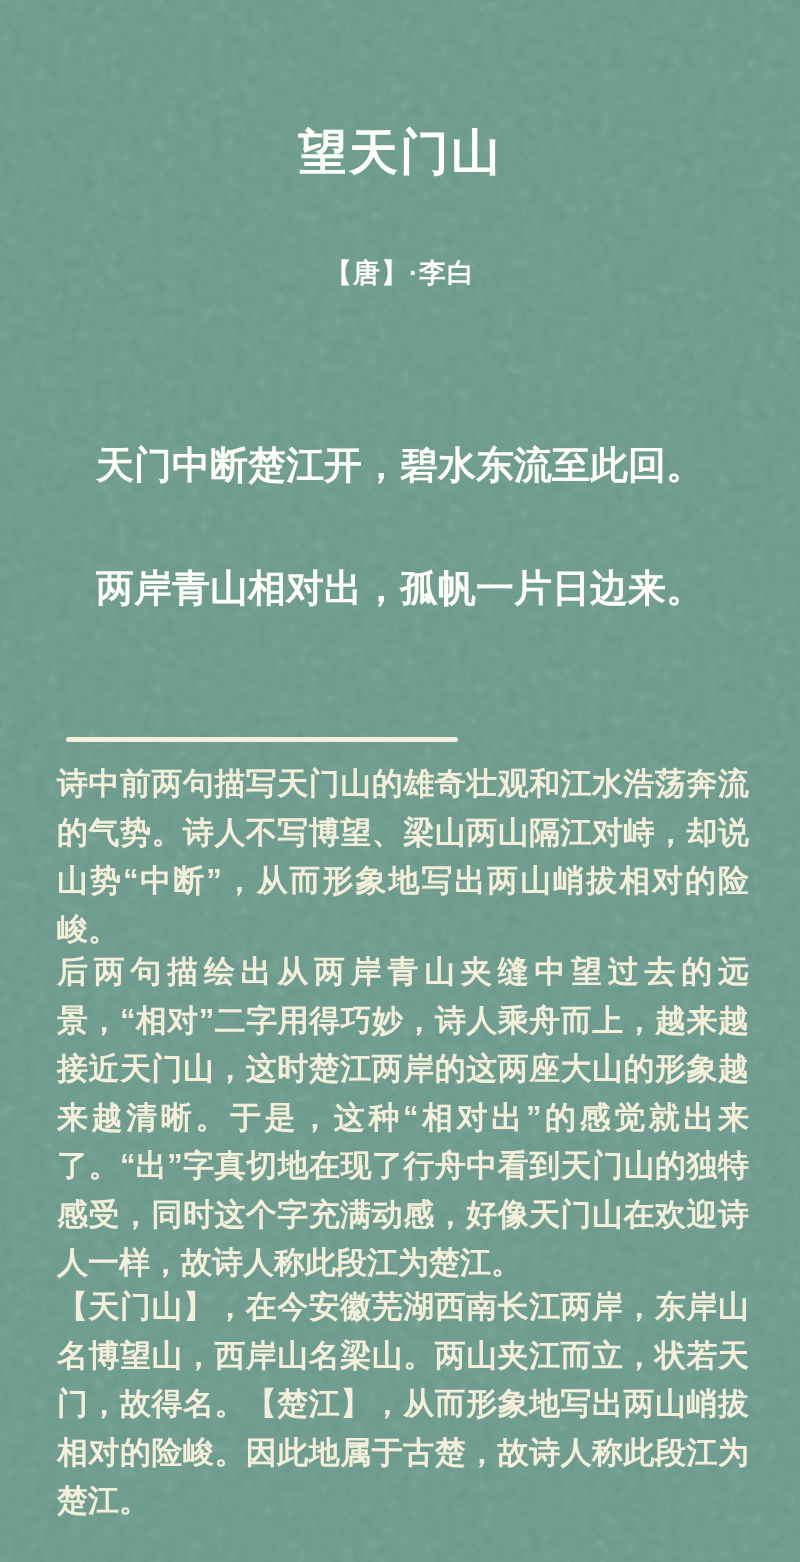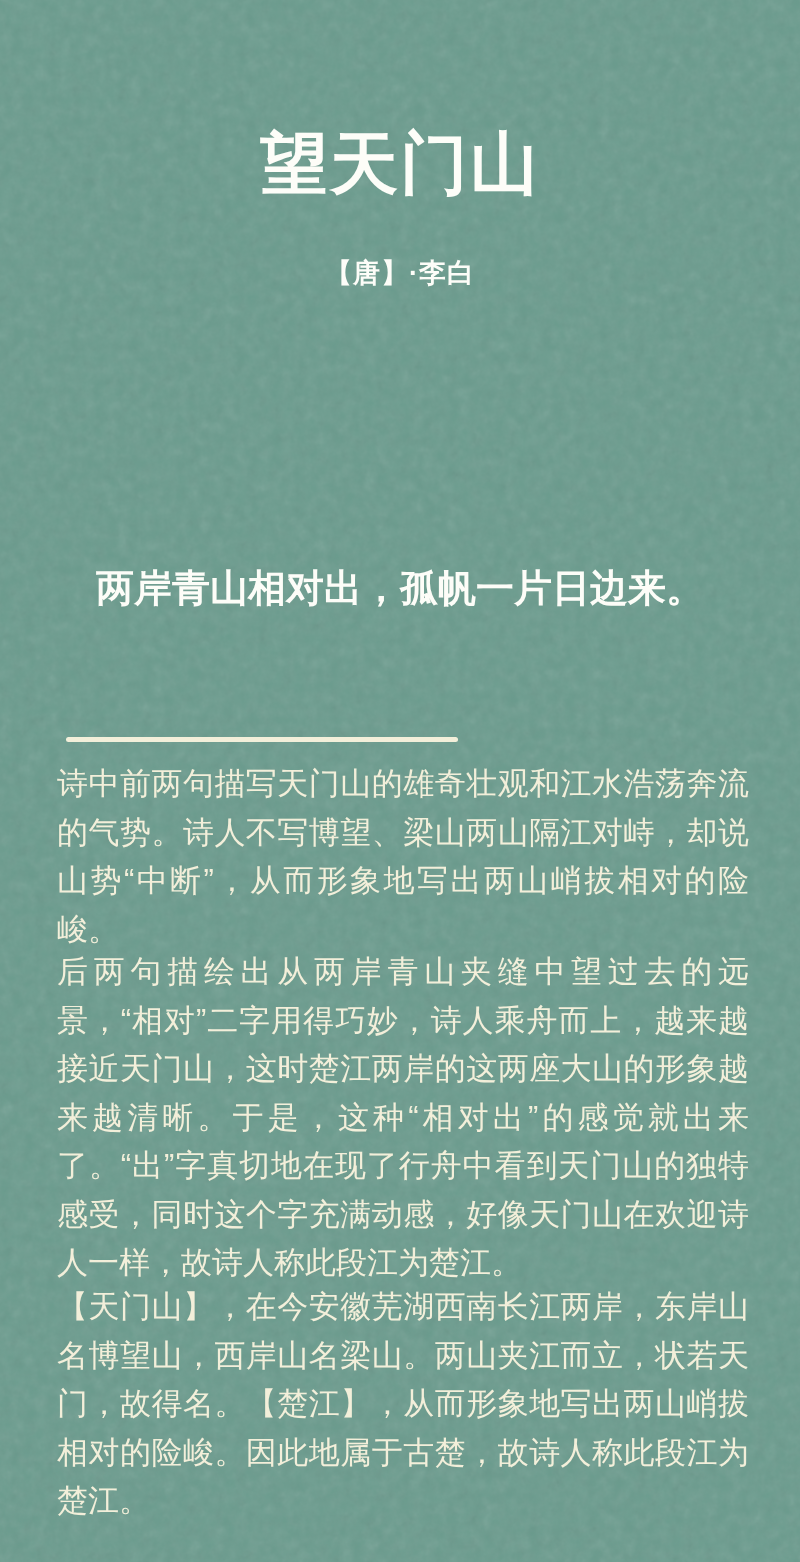--- a/index.html
+++ b/index.html
@@ -24,21 +24,21 @@
     opacity: 0.16;
     pointer-events: none;
   }
   .page-title {
     position: absolute;
     top: 124px;
     left: 0;
     width: 100%;
     margin: 0;
     text-align: center;
-    font-size: 68px;
+    font-size: 49px;
     line-height: 1.15;
     font-weight: bold;
     letter-spacing: 2px;
     color: var(--heading_text, #fdfdf8);
   }
   .author {
     position: absolute;
     top: 243px;
     left: 0;
     width: 100%;
@@ -70,21 +70,21 @@
     border-radius: 3px;
     background: var(--body_text, #f3efda);
   }
   .para {
     position: absolute;
     left: 57px;
     width: 692px;
     margin: 0;
     font-size: 31px;
     line-height: 48.5px;
-    font-weight: normal;
+    font-weight: bold;
     text-align: justify;
     color: var(--body_text, #f3efda);
   }
   .para-1 { top: 760px; }
   .para-2 { top: 948px; }
   .para-3 { top: 1283px; }
 </style>
 </head>
 <body>
 
@@ -95,20 +95,21 @@
       <feTurbulence type="fractalNoise" baseFrequency="0.085" numOctaves="3" seed="7" stitchTiles="stitch"></feTurbulence>
       <feColorMatrix type="saturate" values="0"></feColorMatrix>
     </filter>
     <rect width="800" height="1562" filter="url(#paperNoise)"></rect>
   </svg>
 
   <h1 class="page-title">望天门山</h1>
 
   <div class="author">【唐】·李白</div>
 
+  <div class="poem-line poem-line-1">天门中断楚江开，碧水东流至此回。</div>
 
   <div class="poem-line poem-line-2">两岸青山相对出，孤帆一片日边来。</div>
 
   <div class="divider"></div>
 
   <p class="para para-1">诗中前两句描写天门山的雄奇壮观和江水浩荡奔流的气势。诗人不写博望、梁山两山隔江对峙，却说山势“中断”，从而形象地写出两山峭拔相对的险峻。</p>
 
   <p class="para para-2">后两句描绘出从两岸青山夹缝中望过去的远景，“相对”二字用得巧妙，诗人乘舟而上，越来越接近天门山，这时楚江两岸的这两座大山的形象越来越清晰。于是，这种“相对出”的感觉就出来了。“出”字真切地在现了行舟中看到天门山的独特感受，同时这个字充满动感，好像天门山在欢迎诗人一样，故诗人称此段江为楚江。</p>
 
   <p class="para para-3">【天门山】，在今安徽芜湖西南长江两岸，东岸山名博望山，西岸山名梁山。两山夹江而立，状若天门，故得名。【楚江】，从而形象地写出两山峭拔相对的险峻。因此地属于古楚，故诗人称此段江为楚江。</p>

